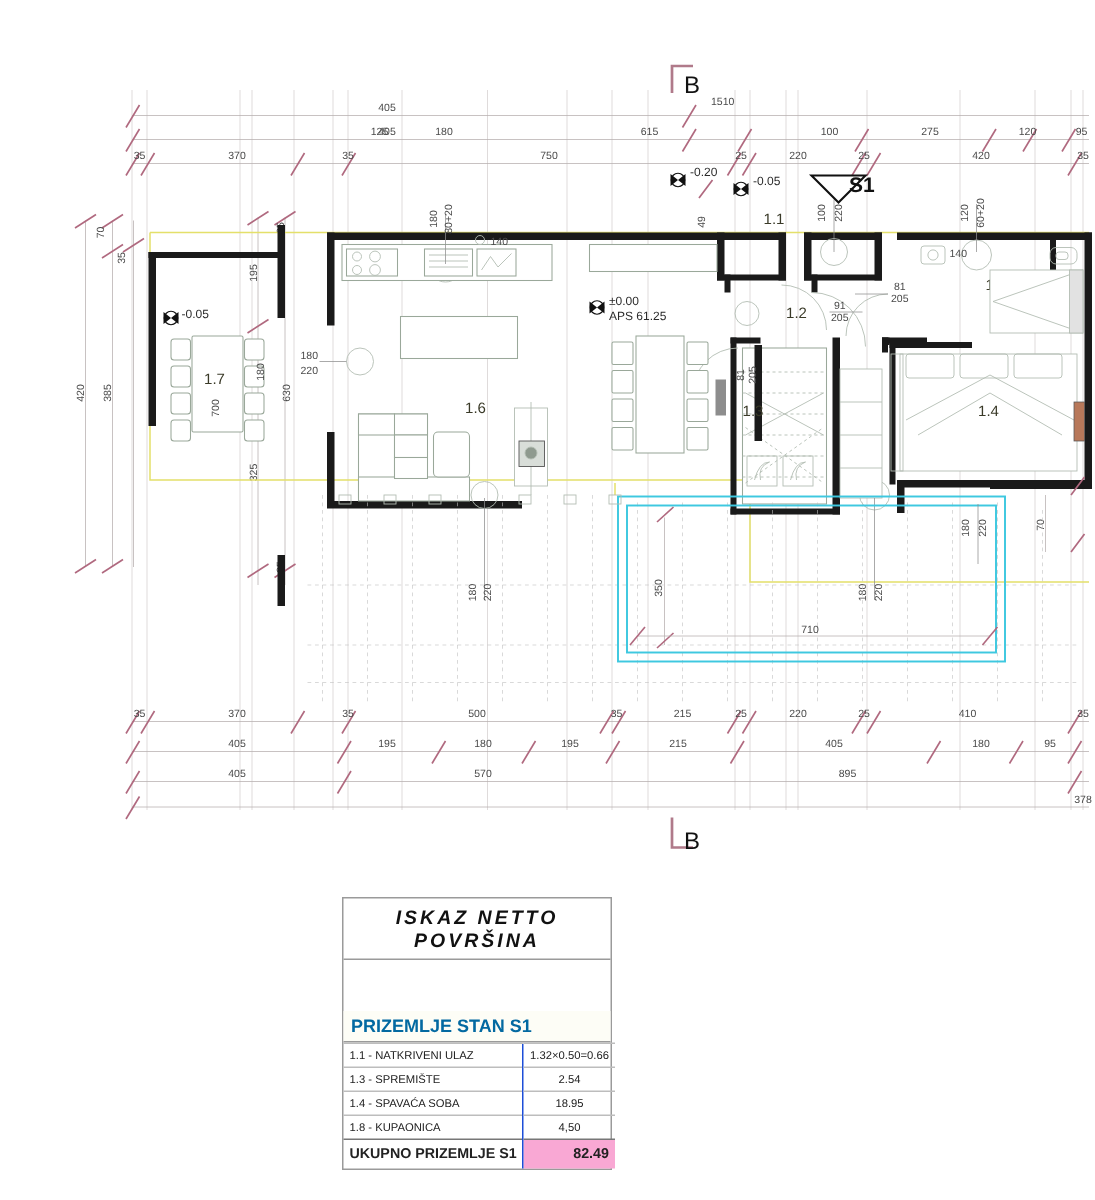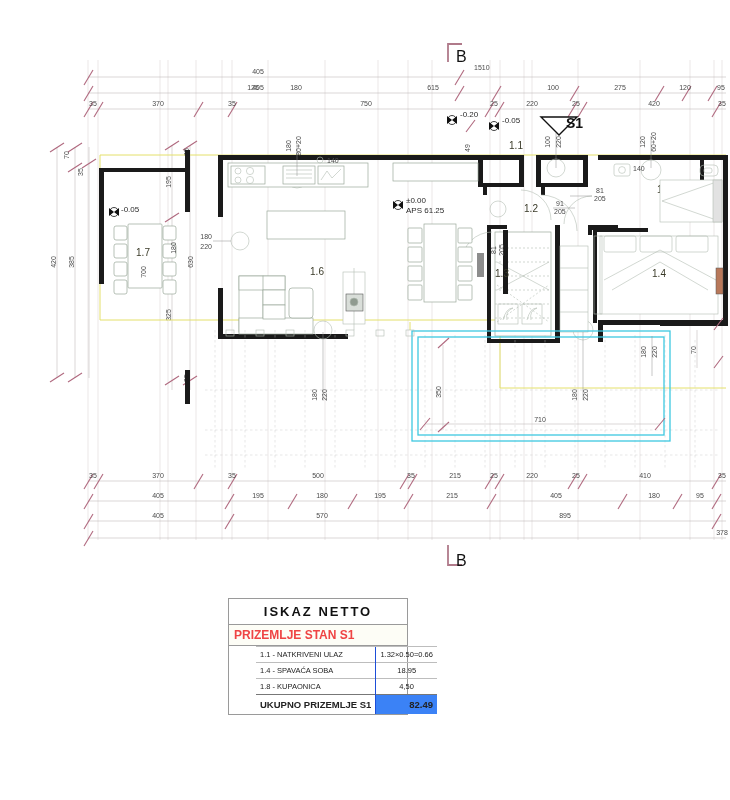--- a/index.html
+++ b/index.html
@@ -12,39 +12,40 @@
 
   
   .tbl{
     position:absolute; left:228px; top:598px; width:180px;
     border:1px solid #9a9a9a; background:#fff;
     box-sizing:border-box;
   }
   .tbl .title{
     text-align:center; font-weight:bold; letter-spacing:2px;
     font-size:13px; line-height:15px; padding:5px 2px 5px 2px;
-    border-bottom:1px solid #9a9a9a; color:#111;
+    border-bottom:1px solid #9a9a9a; color:#111;font-style:italic;
   }
   .tbl .sub{
-    font-weight:bold; font-size:12px; color:#ef4444;
+    font-weight:bold; font-size:12px; color:#0369a1;
     padding:3px 5px; border-bottom:1px solid #9a9a9a;
     background:#fdfdf6;
+    margin-top:34px;
   }
-  .tbl table{border-collapse:collapse;width:100%;margin-left:27px;}
+  .tbl table{border-collapse:collapse;width:100%;}
   .tbl td{
     border-top:1px solid #bdbdbd; font-size:7.5px; padding:3px 4px;
     color:#222; white-space:nowrap;
   }
   .tbl td.val{ text-align:center; width:62px; border-left:1px solid #1d4ed8;}
   .tbl tr.total td{
     font-weight:bold; font-size:9.5px; border-top:1px solid #777;
     padding:4px 4px;
     text-align:right;
   }
-  .tbl tr.total td.val{ background:#3b82f6; }
+  .tbl tr.total td.val{ background:#f9a8d4; }
 </style>
 </head>
 <body>
 
 <svg id="plan" viewBox="0 0 730 800" xmlns="http://www.w3.org/2000/svg">
 
   <defs>
     <style type="text/css">
       .wall  { fill:#1a1a1a; }
       .wall-l{ stroke:#1a1a1a; stroke-width:1.4; fill:none; }
@@ -604,27 +605,32 @@
       <circle cx="0" cy="0" r="4.5" fill="none" stroke="#111" stroke-width="0.8"></circle>
     </g>
     <text class="etxt" x="502" y="123">-0.05</text>
   </g>
 
 </svg>
 
 <div class="tbl">
   <div class="title">
     <div>ISKAZ NETTO</div>
+    <div>POVRŠINA</div>
   </div>
   <div class="sub">PRIZEMLJE STAN S1</div>
   <table>
     <tbody id="area-rows">
         <tr>
           <td>1.1 - NATKRIVENI ULAZ</td>
           <td class="val">1.32×0.50=0.66</td>
+        </tr>
+        <tr>
+          <td>1.3 - SPREMIŠTE</td>
+          <td class="val">2.54</td>
         </tr>
         <tr>
           <td>1.4 - SPAVAĆA SOBA</td>
           <td class="val">18.95</td>
         </tr>
         <tr>
           <td>1.8 - KUPAONICA</td>
           <td class="val">4,50</td>
         </tr>
         <tr class="total">

